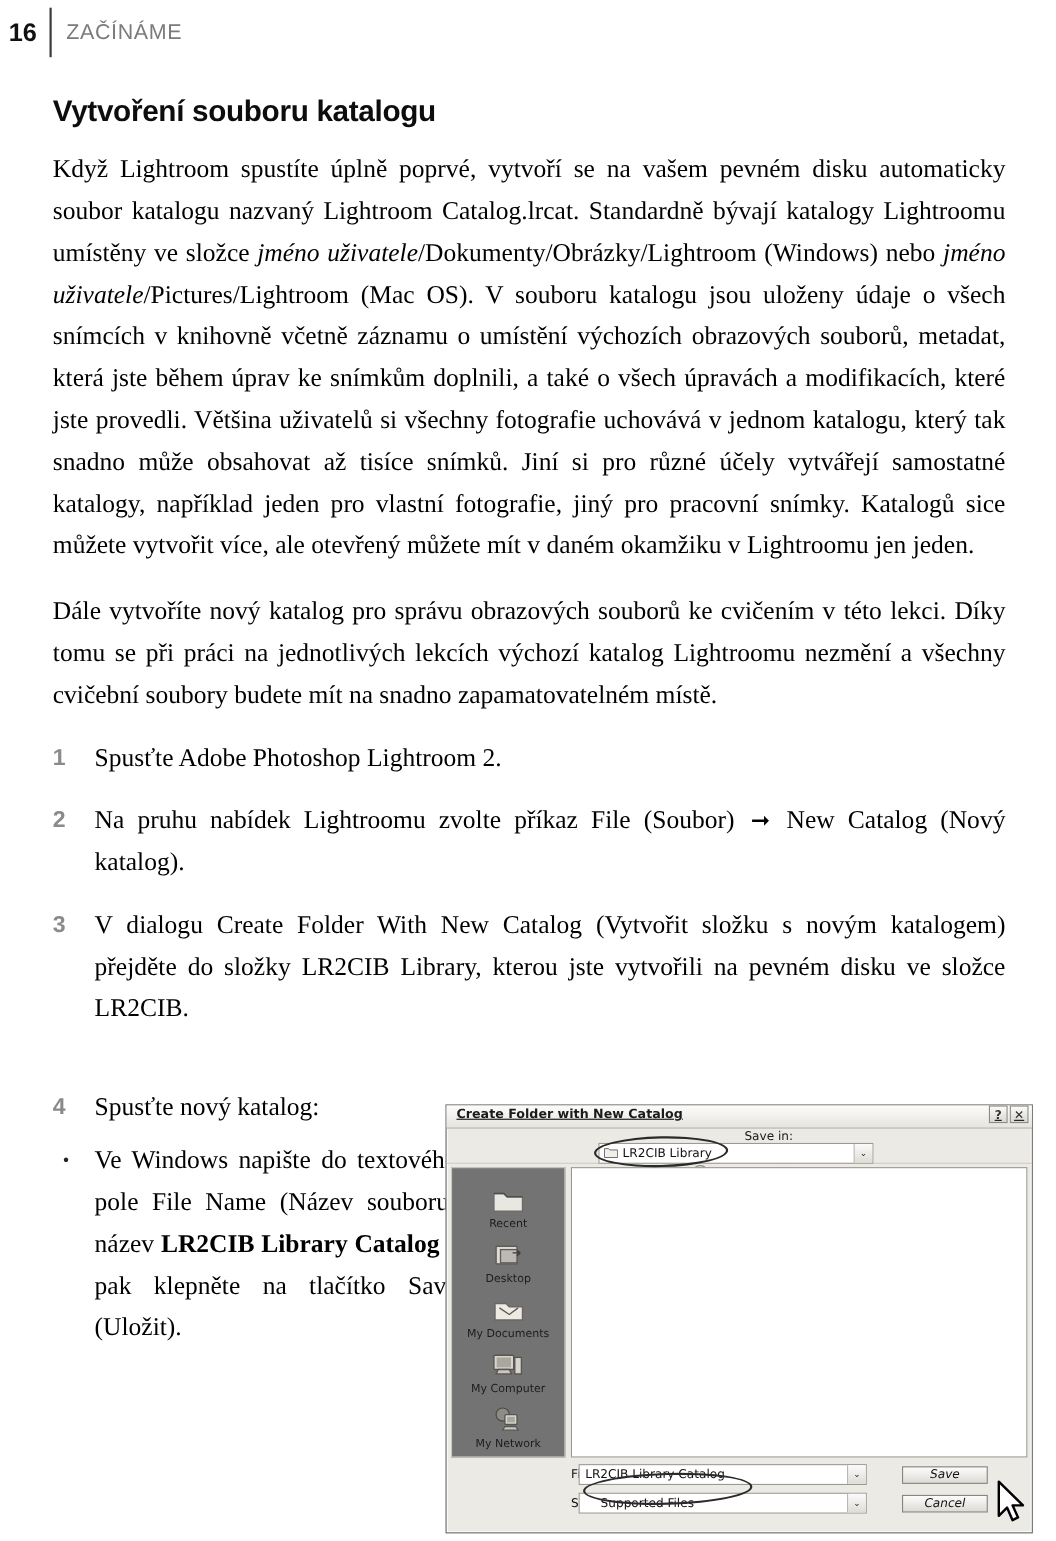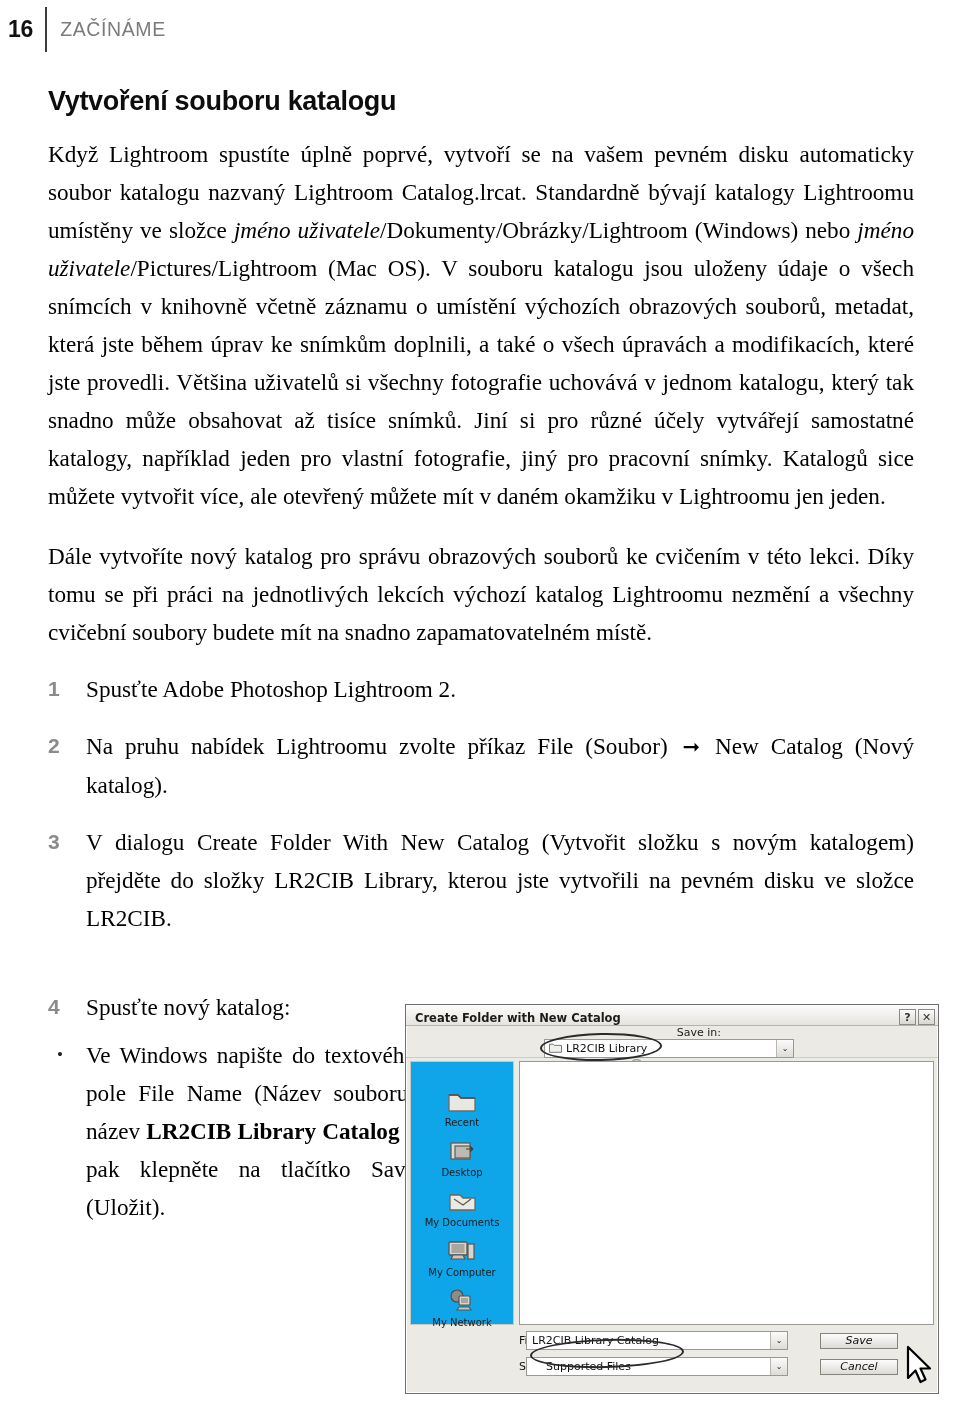--- a/index.html
+++ b/index.html
@@ -148,23 +148,24 @@
     font-family: "DejaVu Sans", sans-serif;
     font-size: 10.5px;
     color: #111111;
     box-sizing: border-box;
   }
   .dlg-titlebar {
     height: 21px;
     background: linear-gradient(180deg, #fcfcfc 0%, #e6e4de 100%);
     border-bottom: 1px solid #b5b3ac;
     display: flex;
-    align-items: flex-end;
+    align-items: flex-start;
     padding: 0 3px 0 9px;
     box-sizing: border-box;
+    text-decoration: underline;
   }
   .dlg-title {
     font-weight: bold;
     font-size: 11.5px;
     color: #1b1b1b;
     flex: 1;
     white-space: nowrap;
   }
   .title-btn {
     width: 17px;
@@ -241,23 +242,23 @@
   .tool-ico { width: 17px; height: 17px; display: block; }
 
   .dlg-body {
     display: flex;
     height: 267px;
     padding: 3px 4px 0 4px;
     box-sizing: border-box;
   }
   .places-bar {
     width: 104px;
-    background: #0ea5e9;
+    background: #737373;
     border: 1px solid #c9c7c0;
-    padding-top: 24px;
+    padding-top: 14px;
     display: flex;
     flex-direction: column;
     align-items: center;
     gap: 7px;
     box-sizing: border-box;
   }
   .place {
     width: 96px;
     text-align: center;
     color: #1c1c1c;

